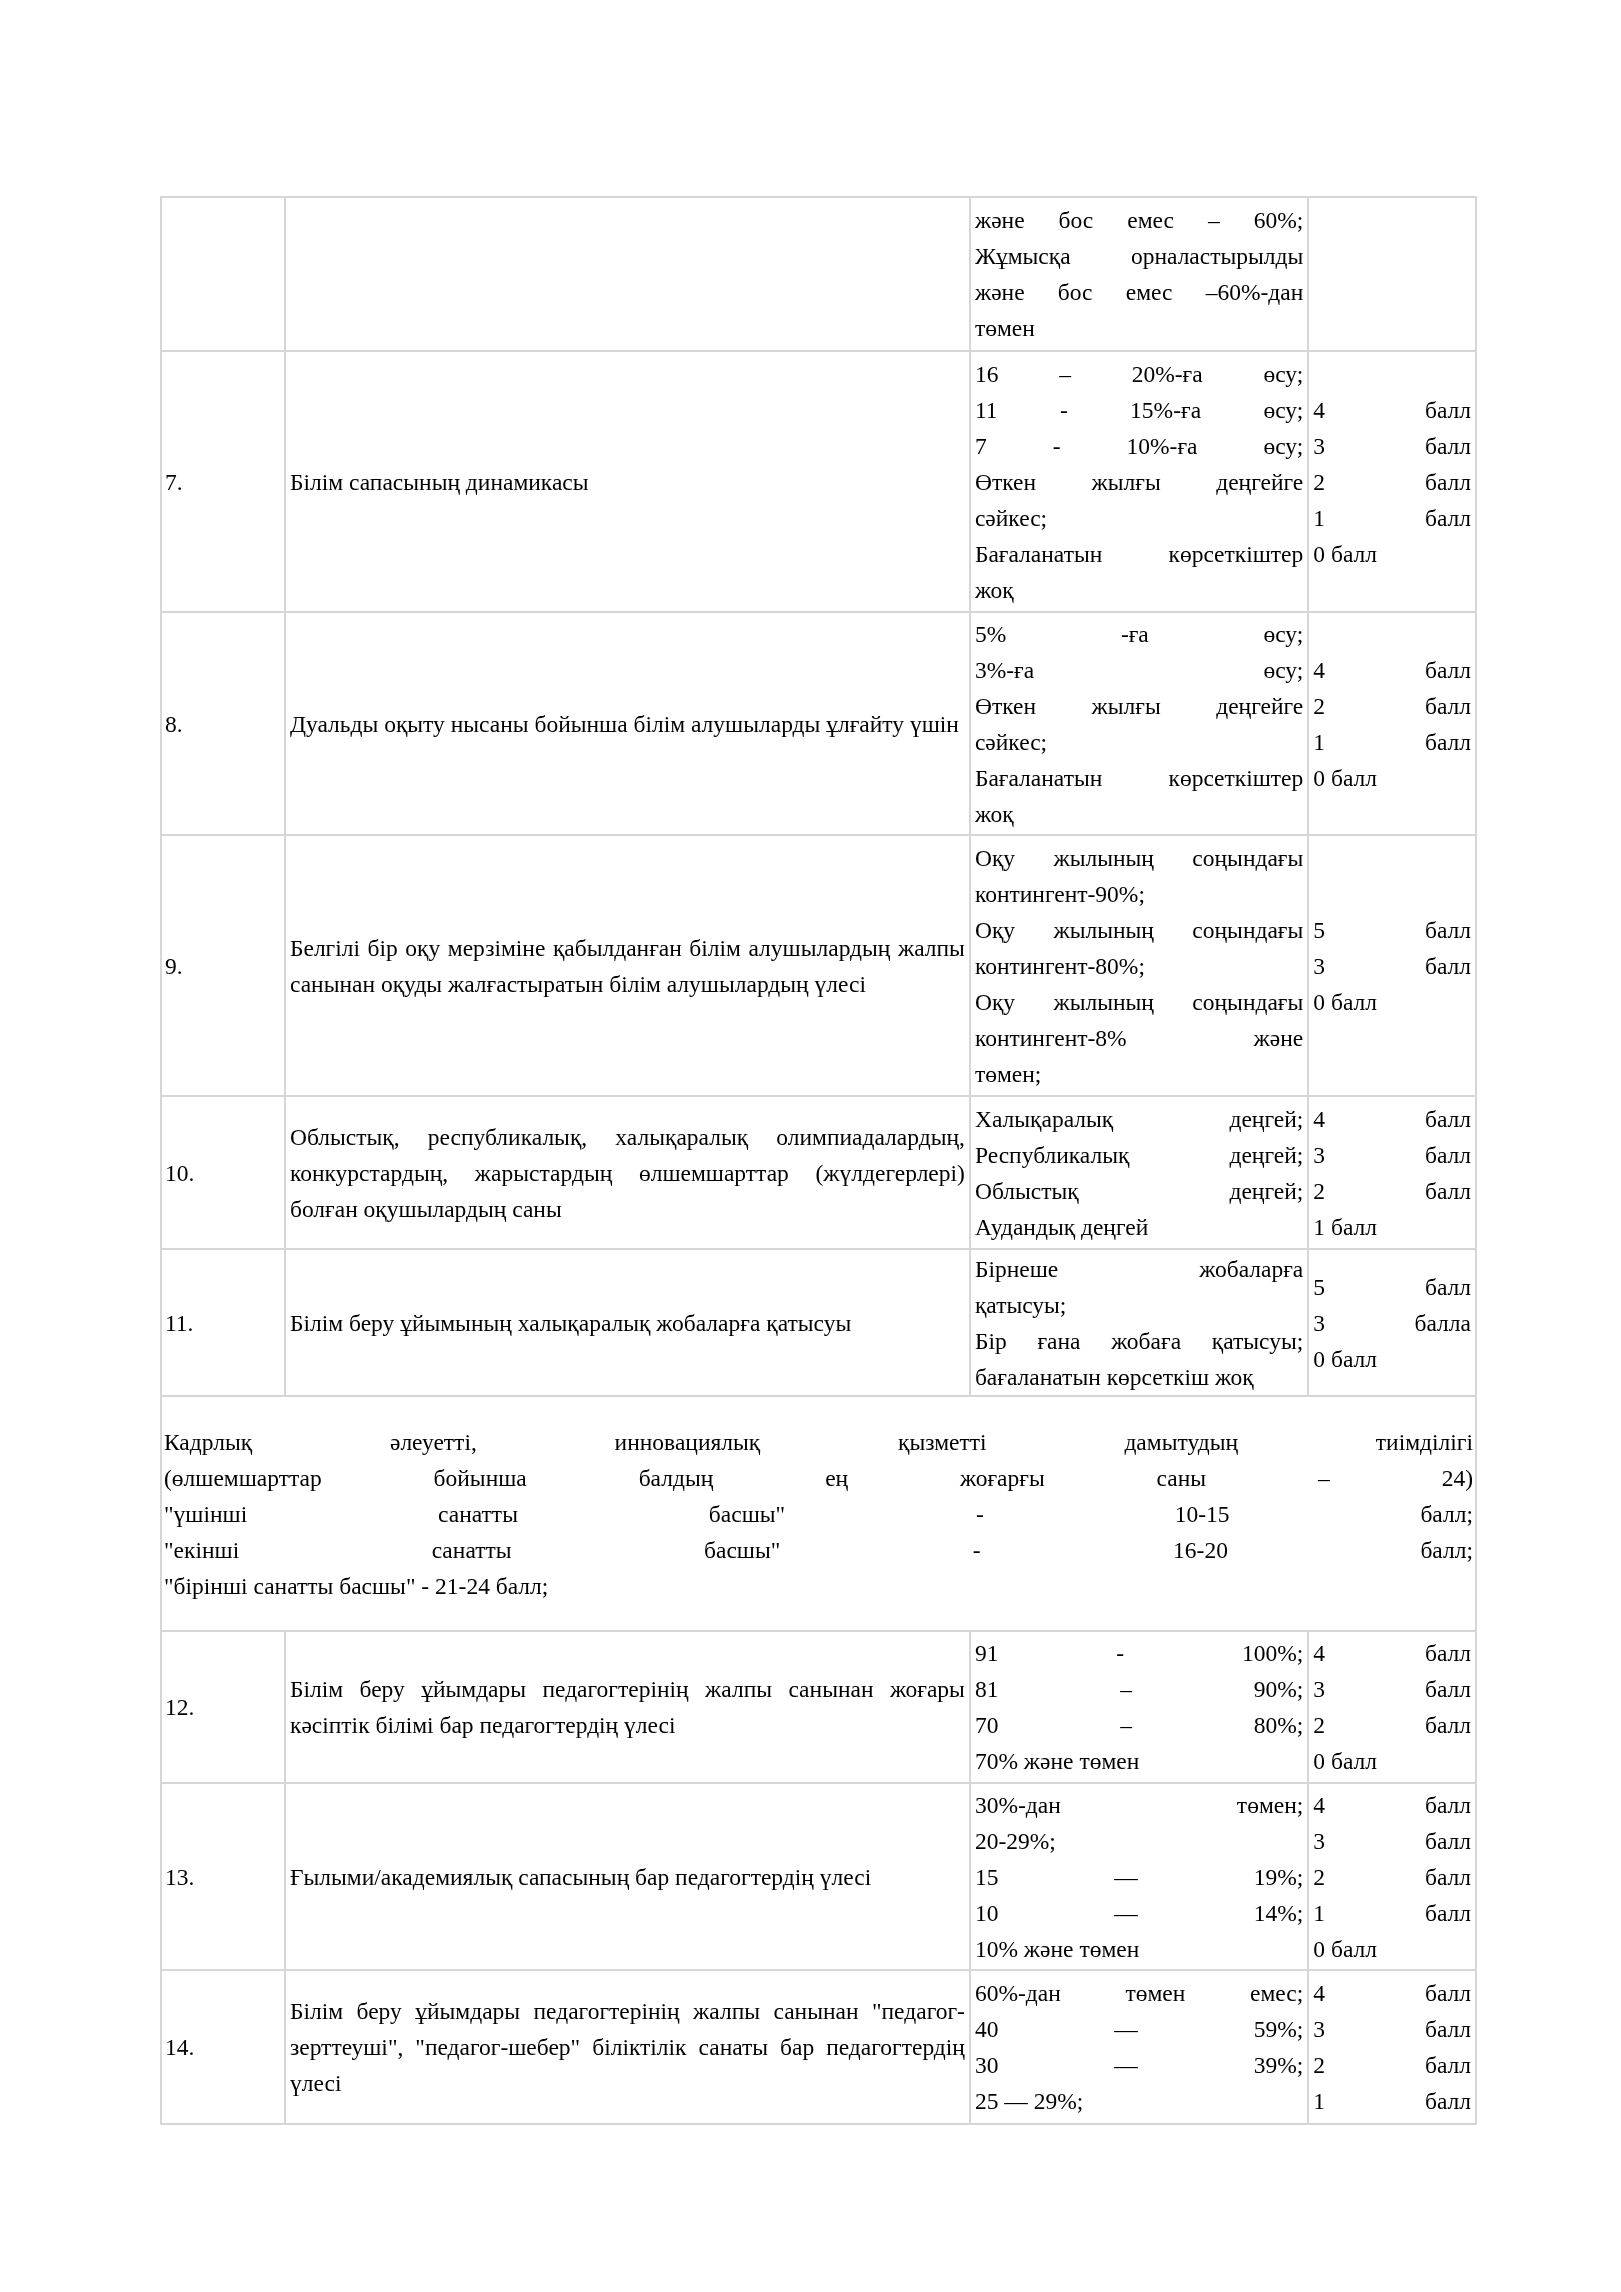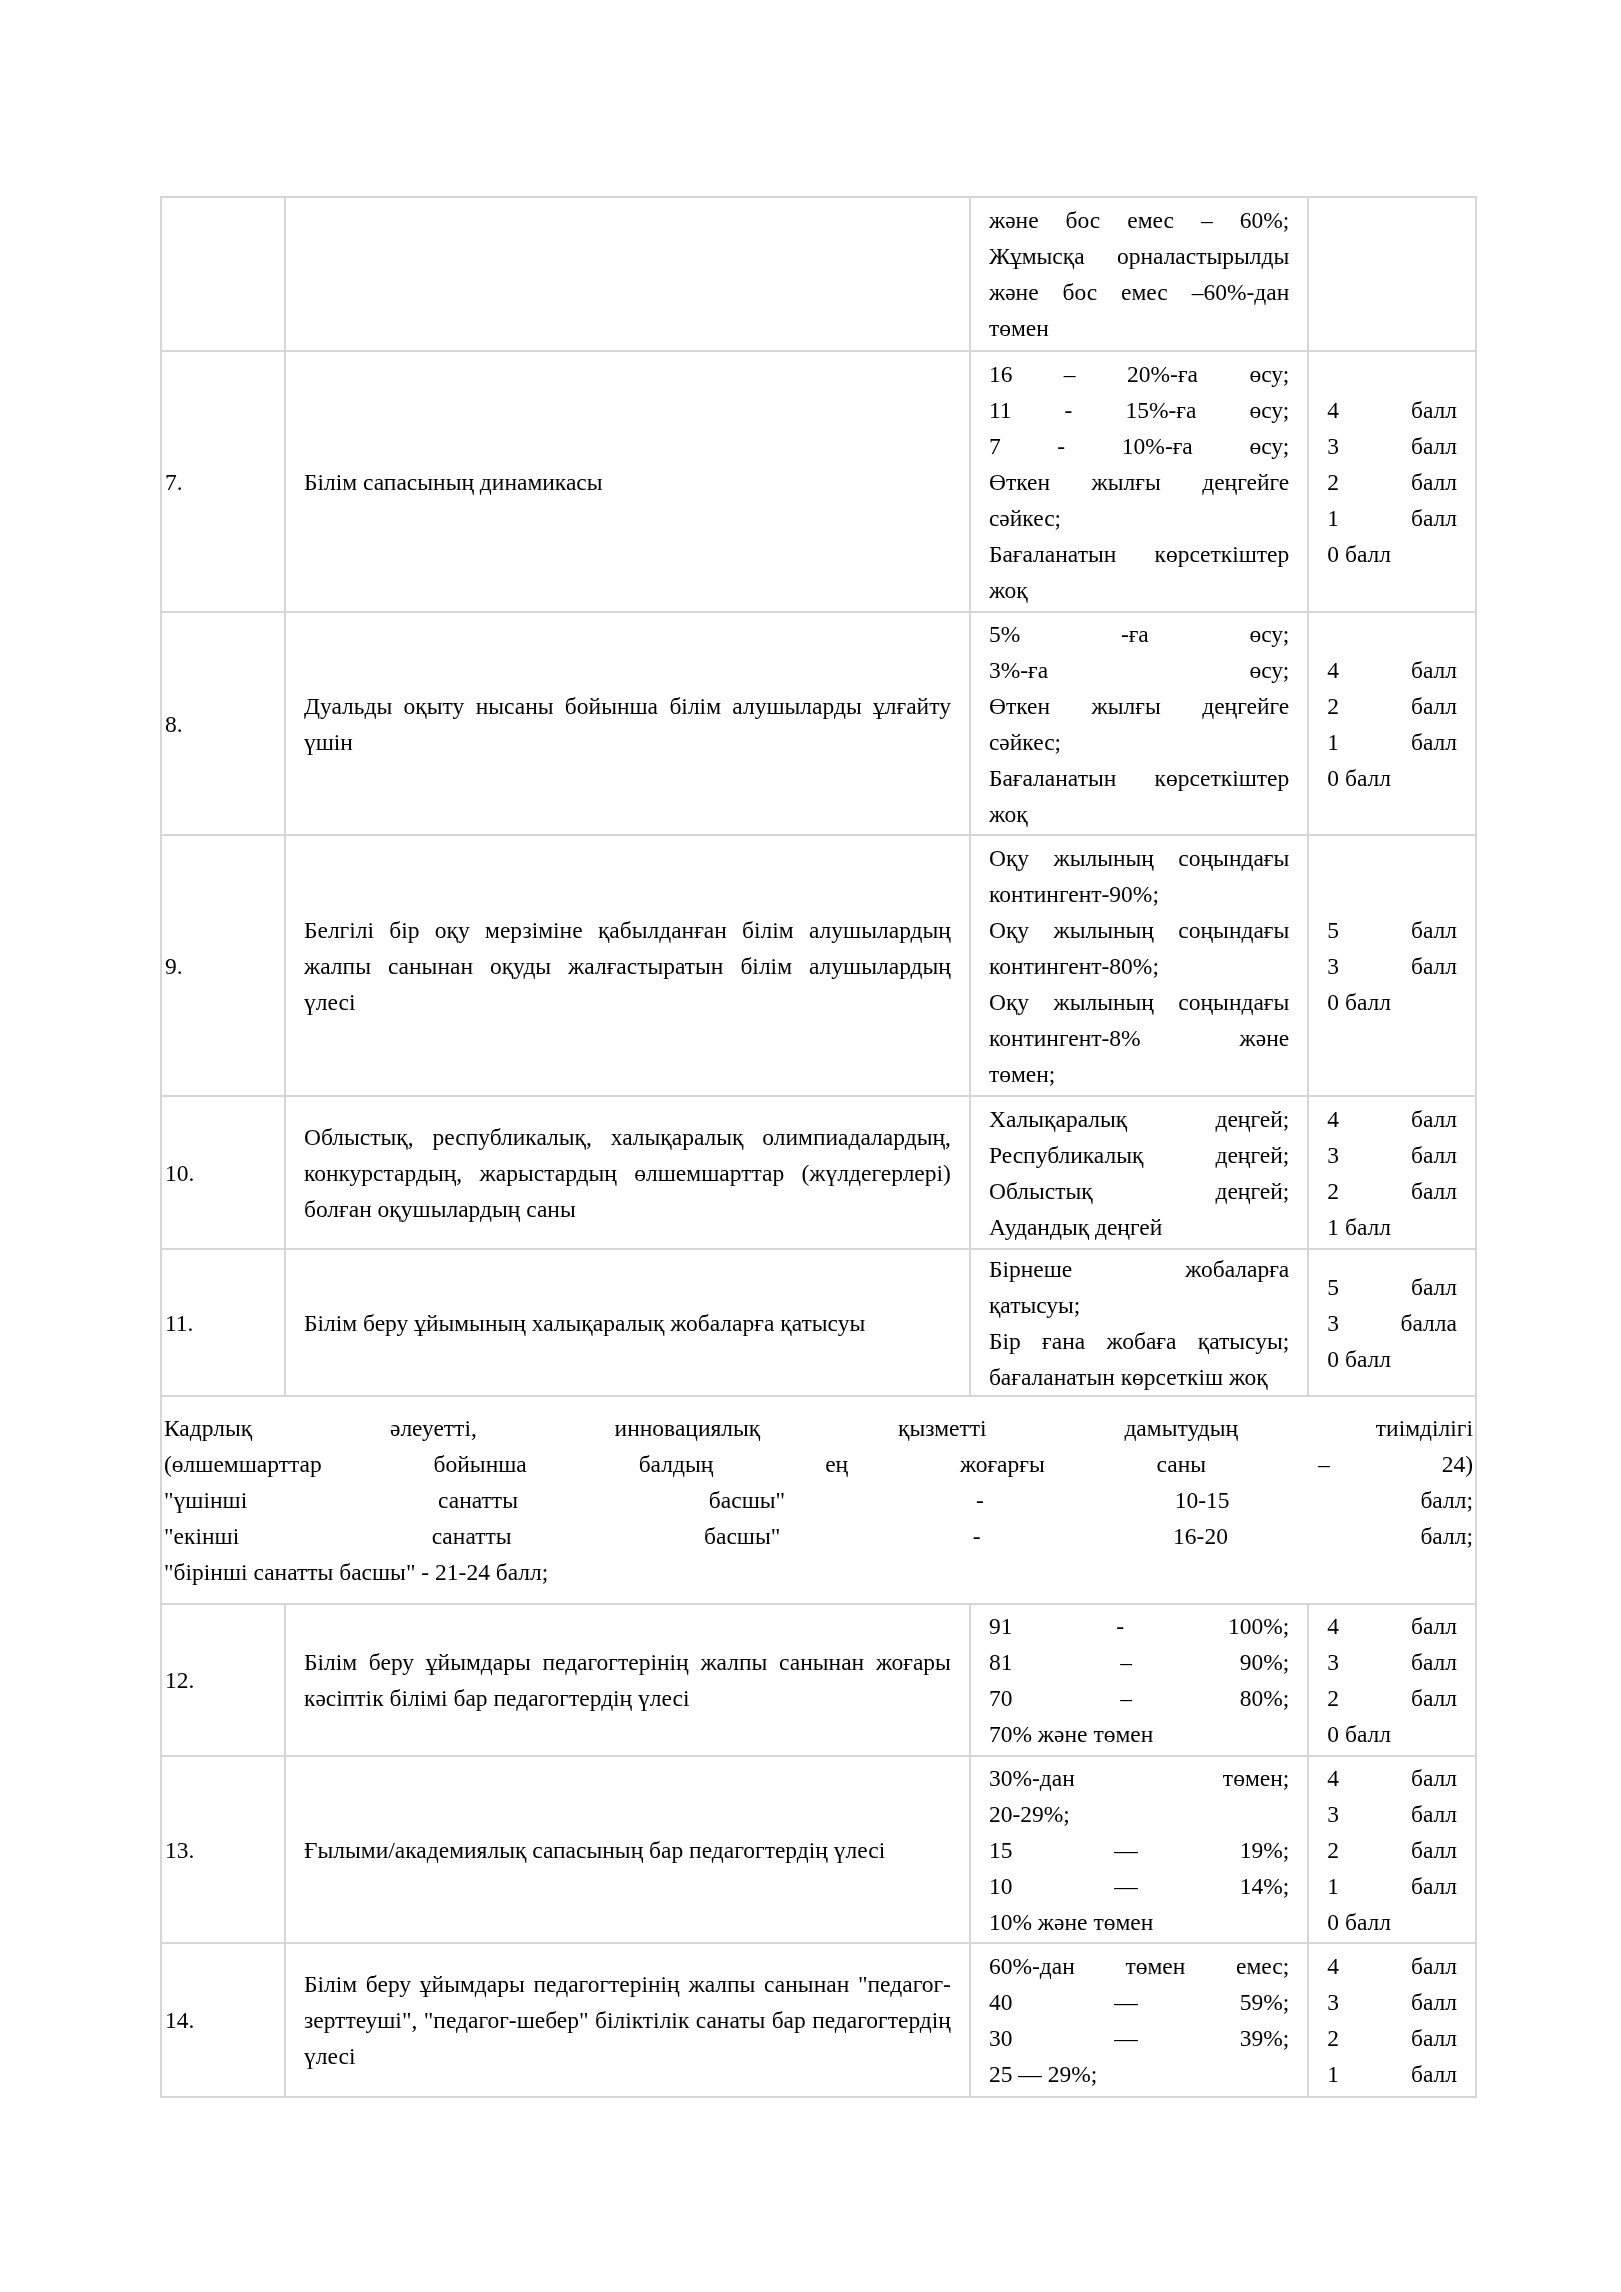--- a/index.html
+++ b/index.html
@@ -19,21 +19,21 @@
       position: absolute;
       left: 160px;
       top: 196px;
       width: 1317px;
       border-collapse: collapse;
       table-layout: fixed;
     }
     .page-table td {
       border: 2.9px solid #d6d6d6;
       vertical-align: middle;
-      padding: 0 18px;
+      padding: 0 4px;
       font-size: 23.5px;
       line-height: 36px;
     }
     .col-num { width: 122px; }
     .col-crit { width: 674px; }
     .col-ind { width: 333px; }
     .col-score { width: 165px; }
 
     .num-cell {
       padding-left: 2.9px !important;
@@ -177,21 +177,21 @@
           <span class="line">қатысуы;</span>
           <span class="line">Бір ғана жобаға қатысуы;</span>
           <span class="line last">бағаланатын көрсеткіш жоқ</span>
         </td>
         <td class="score-cell">
           <span class="line">5 балл</span>
           <span class="line">3 балла</span>
           <span class="line last left" style="text-align-last: left;">0 балл</span>
         </td>
       </tr>
-      <tr style="height: 208px;">
+      <tr style="height: 235px;">
         <td colspan="4" class="section-cell">
           <span class="line">Кадрлық әлеуетті, инновациялық қызметті дамытудың тиімділігі</span>
           <span class="line">(өлшемшарттар бойынша балдың ең жоғарғы саны – 24)</span>
           <span class="line">"үшінші санатты басшы" - 10-15 балл;</span>
           <span class="line">"екінші санатты басшы" - 16-20 балл;</span>
           <span class="line last">"бірінші санатты басшы" - 21-24 балл;</span>
         </td>
       </tr>
       <tr style="height: 152px;">
         <td class="num-cell">12.</td>

